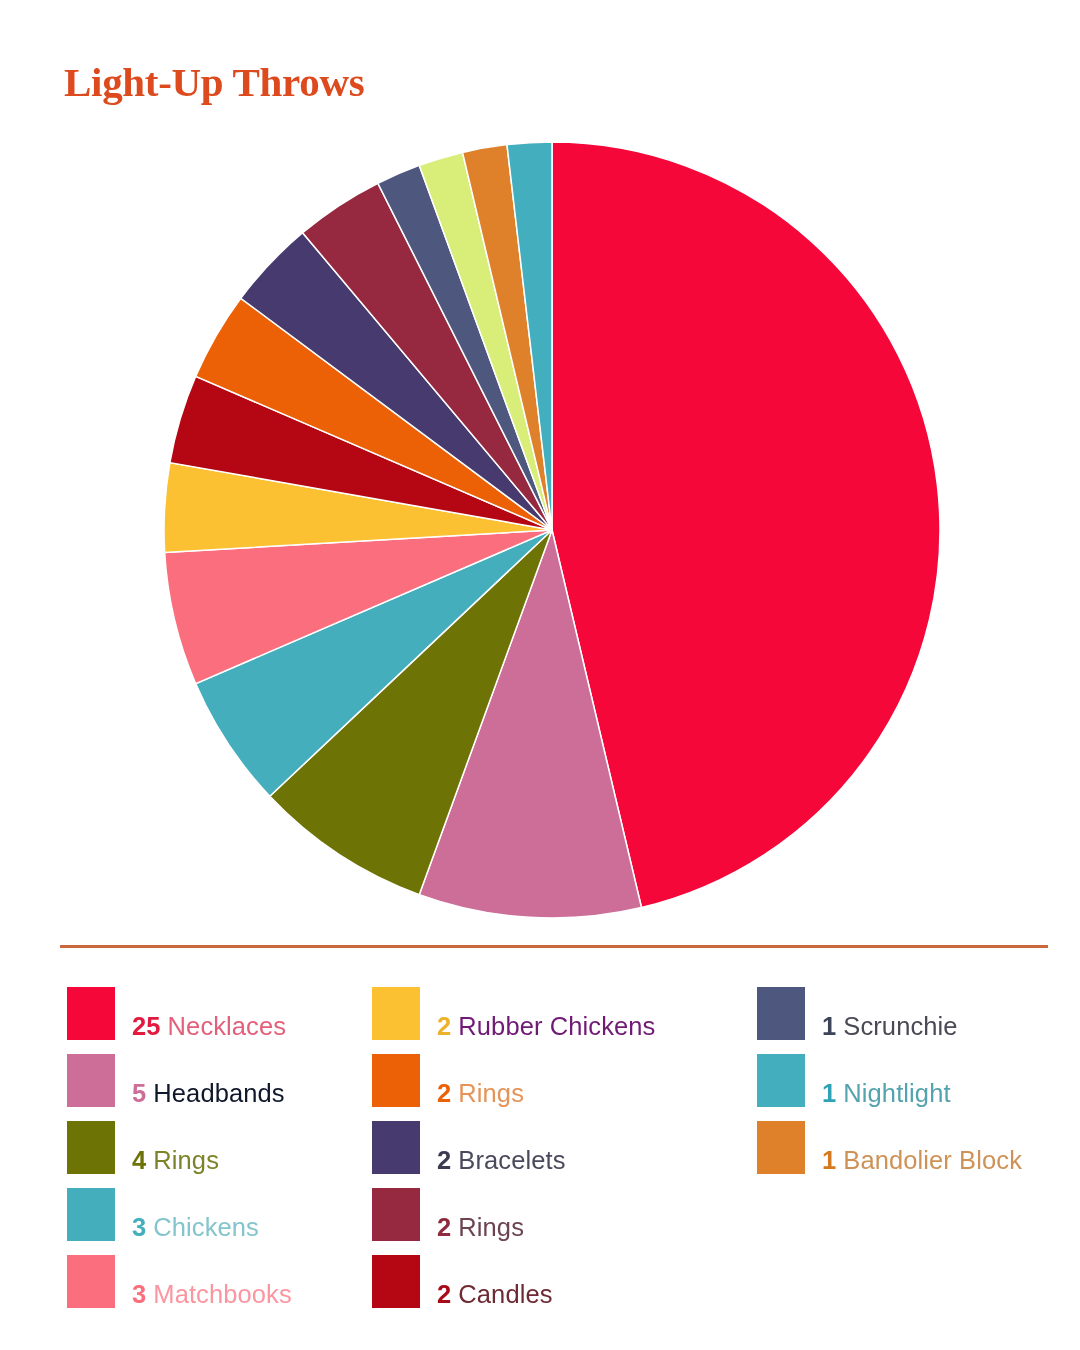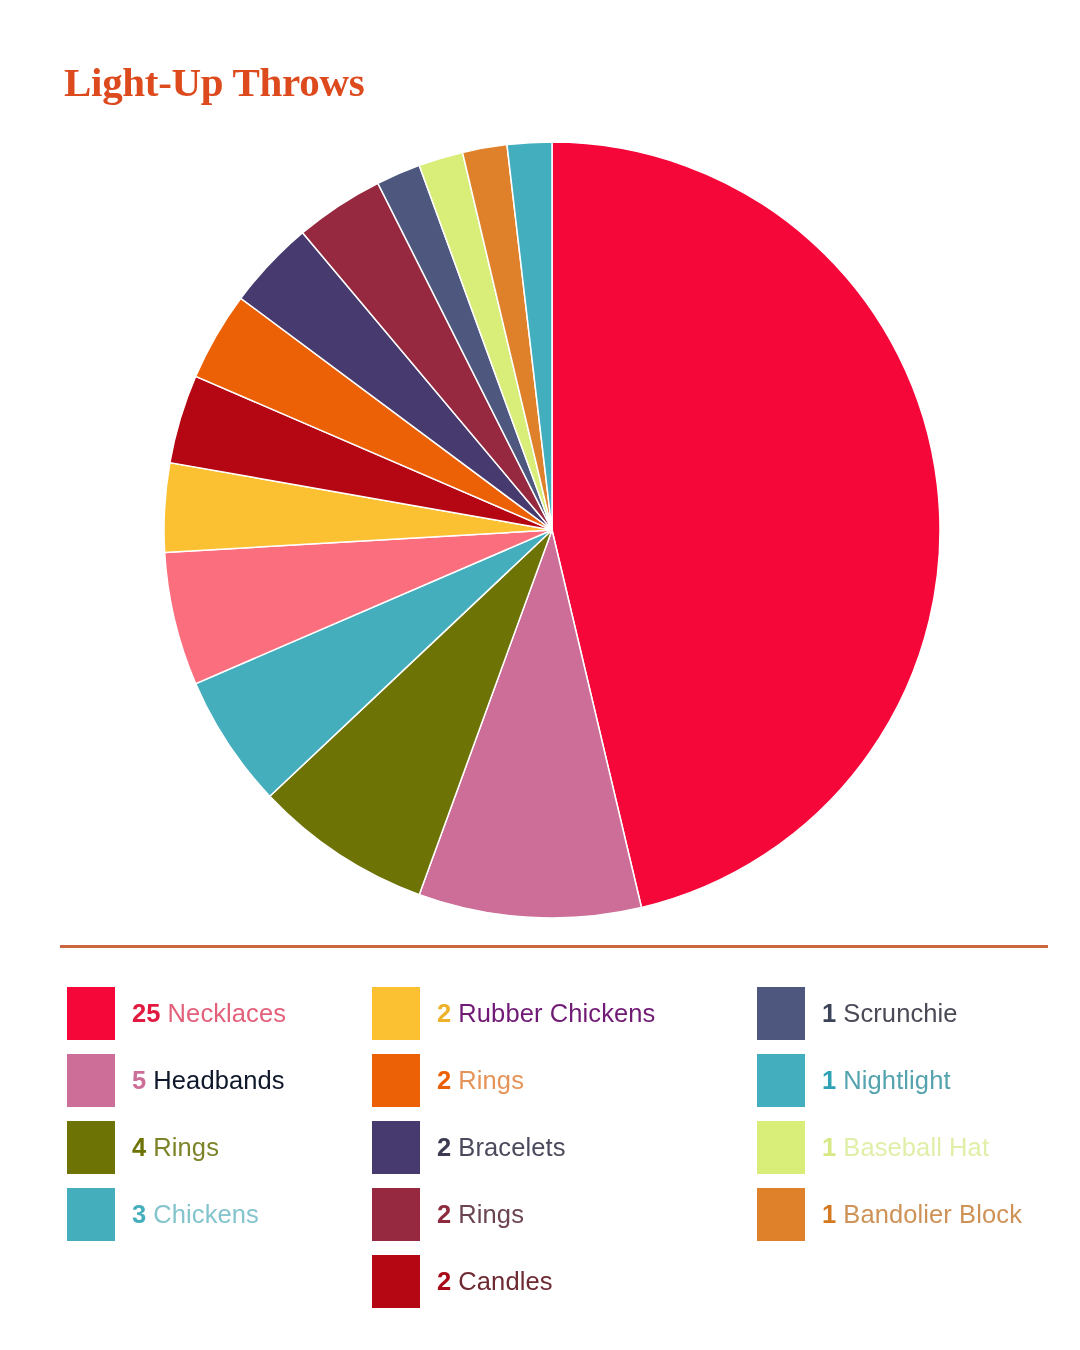--- a/index.html
+++ b/index.html
@@ -79,21 +79,21 @@
     align-items: flex-start;
   }
   .legend-swatch {
     width: 48px;
     height: 53px;
     flex: 0 0 auto;
     margin-top: 7px;
   }
   .legend-text {
     margin-left: 17px;
-    margin-top: 19px;
+    margin-top: 32px;
     font-size: 25.5px;
     font-weight: 300;
     white-space: nowrap;
     letter-spacing: 0.1px;
   }
   .legend-count {
     font-weight: bold;
     margin-right: 7px;
   }
 </style>
@@ -138,20 +138,24 @@
           <span class="legend-text"><span class="legend-count" style="color: rgb(205, 110, 152);">5</span><span class="legend-label" style="color: #0f172a;">Headbands</span></span>
         </div>
         <div class="legend-item">
           <span class="legend-swatch" style="background: rgb(110, 115, 5);"></span>
           <span class="legend-text"><span class="legend-count" style="color: rgb(110, 115, 5);">4</span><span class="legend-label" style="color: rgb(125, 131, 40);">Rings</span></span>
         </div>
         <div class="legend-item">
           <span class="legend-swatch" style="background: rgb(69, 174, 189);"></span>
           <span class="legend-text"><span class="legend-count" style="color: rgb(69, 174, 189);">3</span><span class="legend-label" style="color: rgb(131, 196, 205);">Chickens</span></span>
         </div>
+        <div class="legend-item">
+          <span class="legend-swatch" style="background: rgb(250, 110, 125);"></span>
+          <span class="legend-text"><span class="legend-count" style="color: rgb(250, 110, 125);">3</span><span class="legend-label" style="color: rgb(251, 150, 161);">Matchbooks</span></span>
+        </div>
       </div>
     <div class="legend-col" id="legend-col-2">
         <div class="legend-item">
           <span class="legend-swatch" style="background: rgb(251, 193, 50);"></span>
           <span class="legend-text"><span class="legend-count" style="color: rgb(237, 178, 42);">2</span><span class="legend-label" style="color: #701a75;">Rubber Chickens</span></span>
         </div>
         <div class="legend-item">
           <span class="legend-swatch" style="background: rgb(237, 97, 6);"></span>
           <span class="legend-text"><span class="legend-count" style="color: rgb(237, 97, 6);">2</span><span class="legend-label" style="color: rgb(229, 147, 88);">Rings</span></span>
         </div>
@@ -171,23 +175,19 @@
     <div class="legend-col" id="legend-col-3">
         <div class="legend-item">
           <span class="legend-swatch" style="background: rgb(78, 87, 126);"></span>
           <span class="legend-text"><span class="legend-count" style="color: rgb(60, 68, 89);">1</span><span class="legend-label" style="color: rgb(74, 74, 87);">Scrunchie</span></span>
         </div>
         <div class="legend-item">
           <span class="legend-swatch" style="background: rgb(67, 174, 190);"></span>
           <span class="legend-text"><span class="legend-count" style="color: rgb(47, 163, 181);">1</span><span class="legend-label" style="color: rgb(84, 163, 174);">Nightlight</span></span>
         </div>
         <div class="legend-item">
-          <span class="legend-swatch" style="background: rgb(217, 237, 121);"></span>
-          <span class="legend-text"><span class="legend-count" style="color: rgb(214, 233, 133);">1</span><span class="legend-label" style="color: rgb(224, 239, 168);">Baseball Hat</span></span>
-        </div>
-        <div class="legend-item">
           <span class="legend-swatch" style="background: rgb(223, 129, 43);"></span>
           <span class="legend-text"><span class="legend-count" style="color: rgb(212, 121, 31);">1</span><span class="legend-label" style="color: rgb(206, 146, 87);">Bandolier Block</span></span>
         </div>
       </div>
   </div>
 
 </div>
 
 </body></html>

